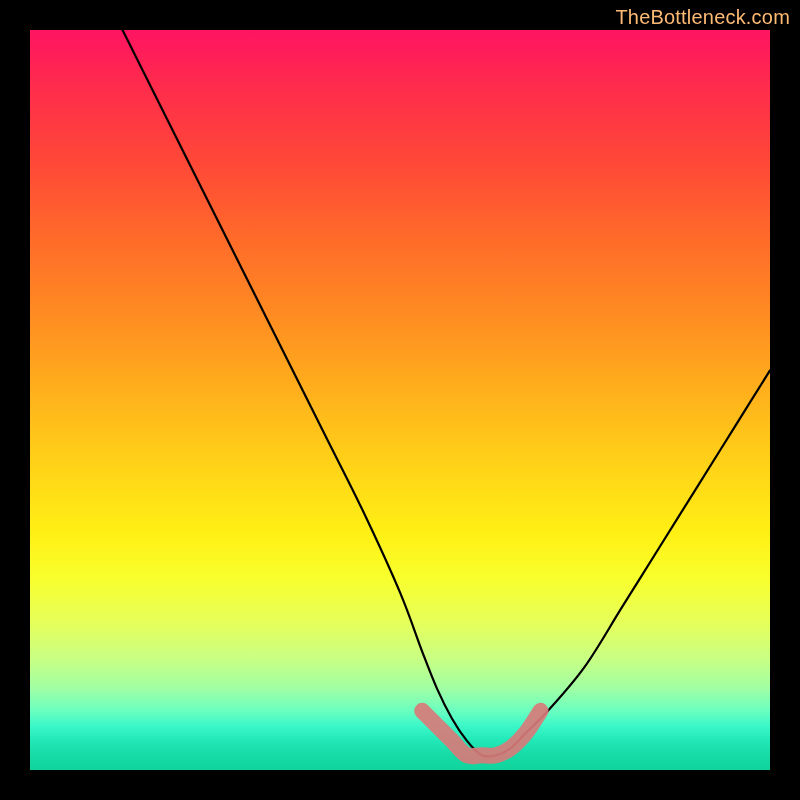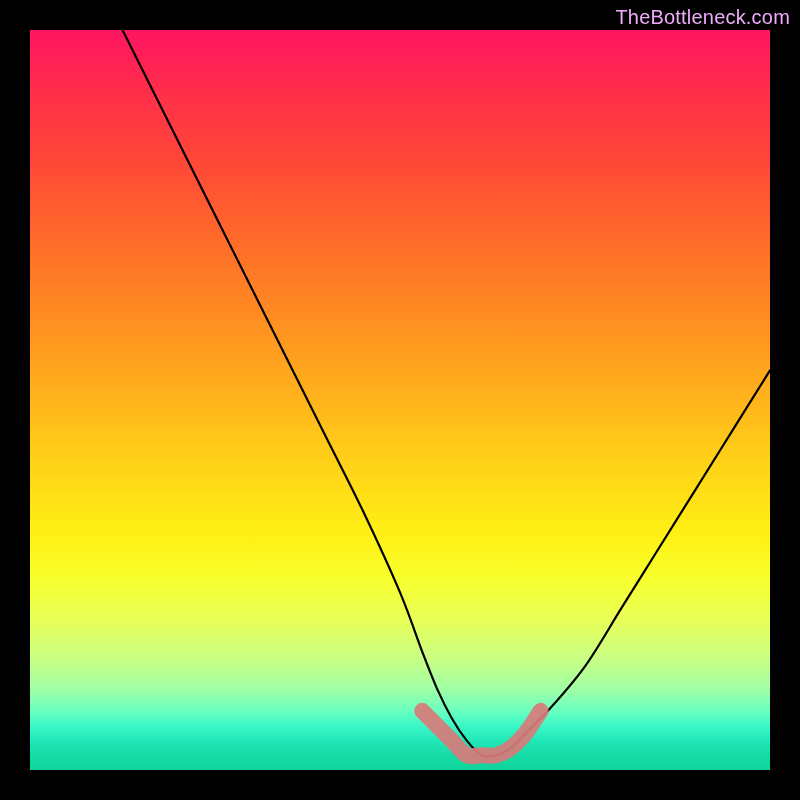--- a/index.html
+++ b/index.html
@@ -46,21 +46,21 @@
       #3cf7c8 94%,
       #22e8b8 96%,
       #17dba6 98%,
       #10d49c 100%
     );
   }
   .watermark {
     position: absolute;
     top: 6px;
     right: 10px;
-    color: #f0abfc;
+    color: #fdba74;
     font-size: 20px;
     font-weight: 500;
     letter-spacing: 0.2px;
     user-select: none;
   }
   svg.curve {
     position: absolute;
     left: 0; top: 0;
     width: 100%; height: 100%;
   }

